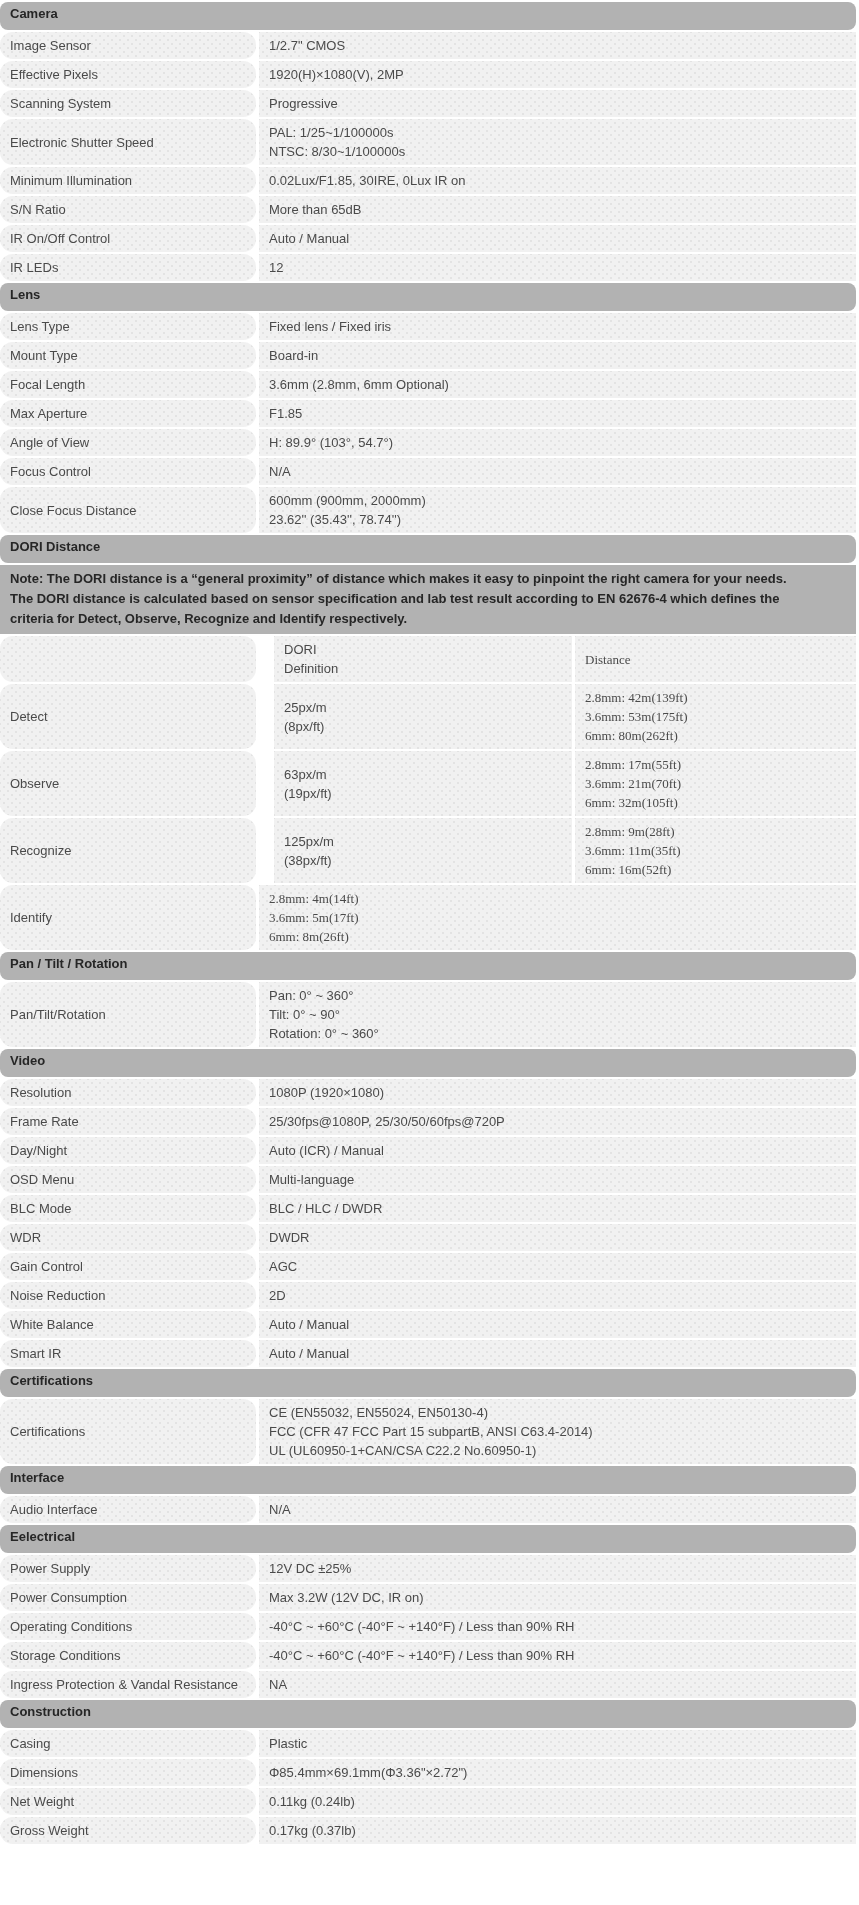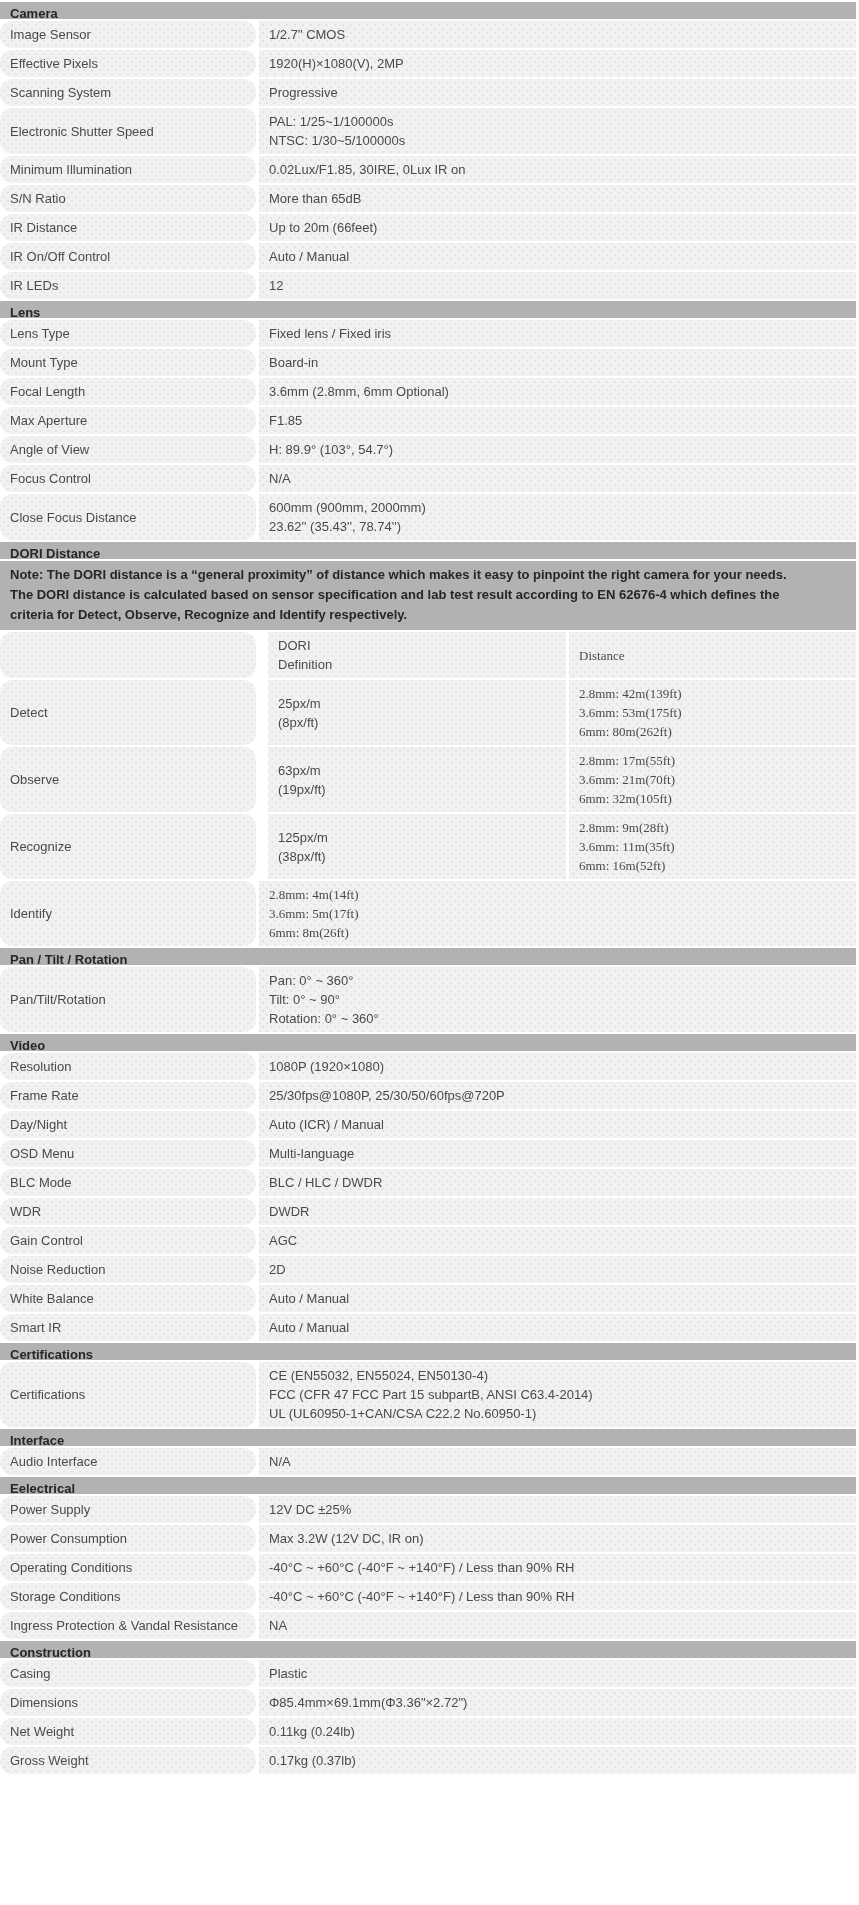--- a/index.html
+++ b/index.html
@@ -15,26 +15,27 @@
     width:859px;
     font-family:"Liberation Sans", sans-serif;
     font-size:13px;
     color:var(--text);
   }
   #spec-root{padding-top:2px;}
   .section-header{
     background:var(--header-bg);
     color:var(--header-text);
     font-weight:bold;
-    height:17px;
+    height:28px;
     line-height:24px;
     padding:0 10px;
     margin:0 3px 2px 0;
     white-space:nowrap;
     overflow:hidden;
+    border-radius:8px;
   }
   .note{
     background:var(--header-bg);
     color:var(--header-text);
     font-weight:bold;
     padding:4px 10px 5px 10px;
     margin:0 3px 2px 0;
   }
   .note .line{line-height:20px;}
   .row{
@@ -52,21 +53,21 @@
     padding:4px 10px;
     box-sizing:border-box;
     min-height:27px;
     display:flex;
     flex-direction:column;
     justify-content:center;
   }
   .cell .line{line-height:19px;}
   .cell.label-col{width:256px;flex:0 0 256px;border-radius:13px;}
   .cell.value-col{flex:1 1 auto;margin-left:3px;}
-  .cell.dori-def-col{width:298px;flex:0 0 298px;margin-left:12px;}
+  .cell.dori-def-col{width:298px;flex:0 0 298px;margin-left:18px;}
   .cell.dori-dist-col{flex:1 1 auto;margin-left:3px;font-family:Liberation Serif, serif;}
 </style>
 </head>
 <body>
 
 <div id="spec-root">
     <div class="section-header">Camera</div>
     <div class="row">
       <div class="cell label-col">
         <div class="line">Image Sensor</div>
@@ -90,45 +91,37 @@
       <div class="cell value-col">
         <div class="line">Progressive</div>
       </div>
     </div>
     <div class="row">
       <div class="cell label-col">
         <div class="line">Electronic Shutter Speed</div>
       </div>
       <div class="cell value-col">
         <div class="line">PAL: 1/25~1/100000s</div>
-        <div class="line">NTSC: 1/30~5/100000s</div>
+        <div class="line">NTSC: 8/30~1/100000s</div>
       </div>
     </div>
     <div class="row">
       <div class="cell label-col">
         <div class="line">Minimum Illumination</div>
       </div>
       <div class="cell value-col">
         <div class="line">0.02Lux/F1.85, 30IRE, 0Lux IR on</div>
       </div>
     </div>
     <div class="row">
       <div class="cell label-col">
         <div class="line">S/N Ratio</div>
       </div>
       <div class="cell value-col">
         <div class="line">More than 65dB</div>
-      </div>
-    </div>
-    <div class="row">
-      <div class="cell label-col">
-        <div class="line">IR Distance</div>
-      </div>
-      <div class="cell value-col">
-        <div class="line">Up to 20m (66feet)</div>
       </div>
     </div>
     <div class="row">
       <div class="cell label-col">
         <div class="line">IR On/Off Control</div>
       </div>
       <div class="cell value-col">
         <div class="line">Auto / Manual</div>
       </div>
     </div>

